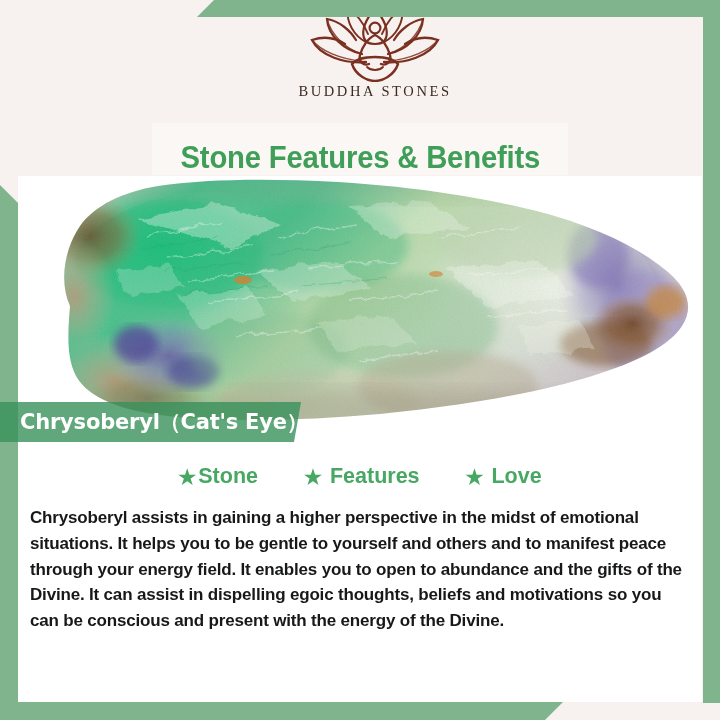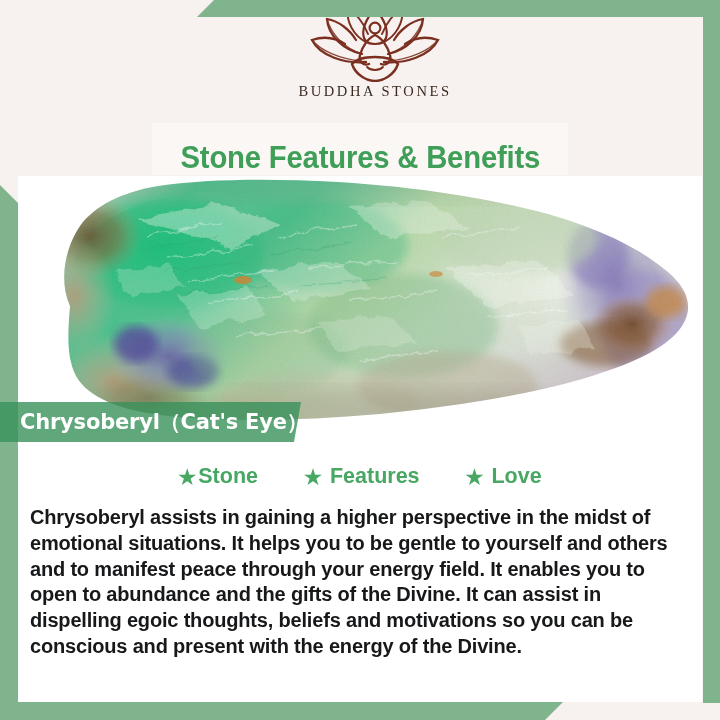--- a/index.html
+++ b/index.html
@@ -128,21 +128,21 @@
     font-size:21.5px;
     font-family:"Liberation Sans Narrow","Liberation Sans", sans-serif;
     white-space:nowrap;
   }
   .benefit .star{ font-size:20px; line-height:1; margin-right:2px; }
   .benefit.gap .star{ margin-right:8px; }
 
   
   .body-copy{
     position:absolute; left:30px; top:505px; width:662px;
-    font-size:20px;
+    font-size:17px;
     line-height:25.8px;
     color:#17181a;
     font-weight:bold;
     font-family:"Liberation Sans", sans-serif;
     letter-spacing:-0.18px;
     z-index:5;
   }
 </style>
 </head>
 <body>

